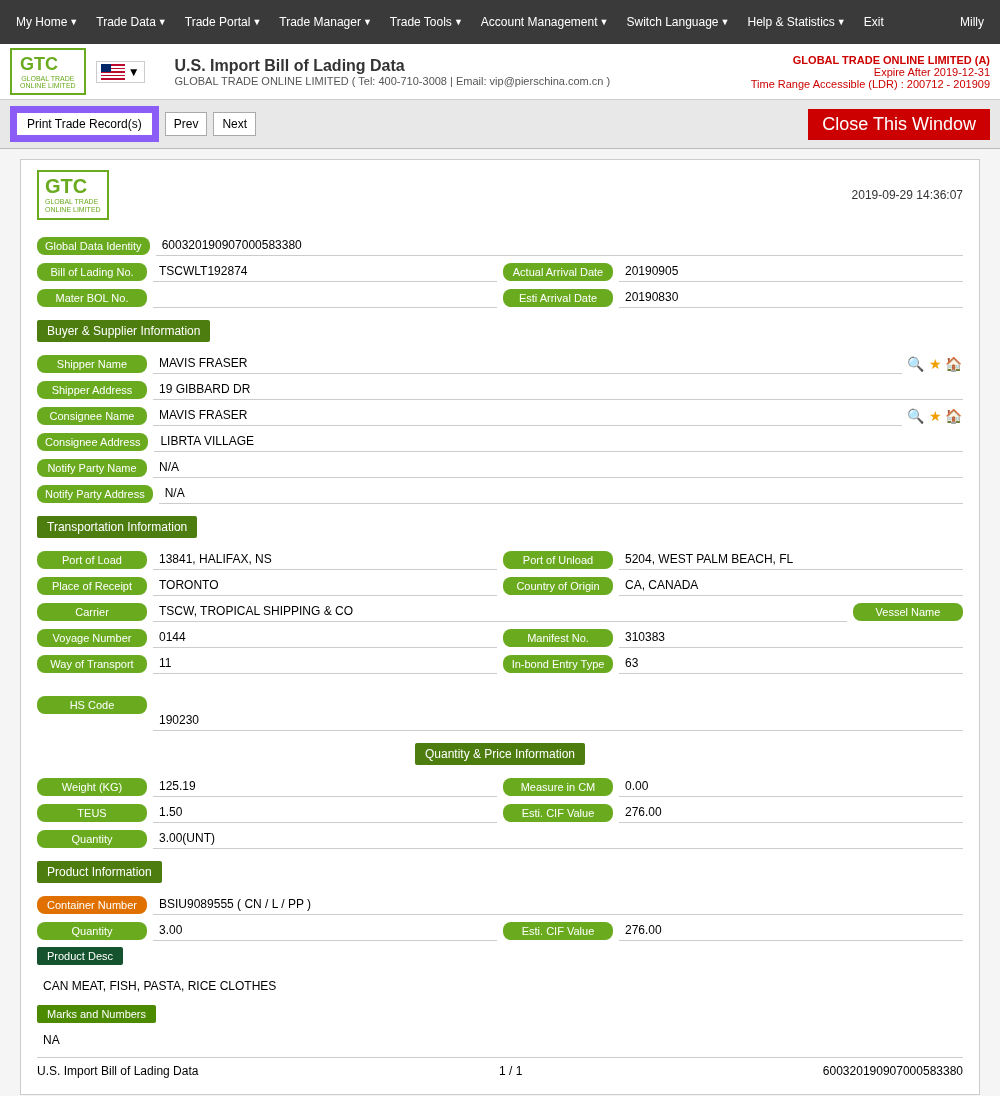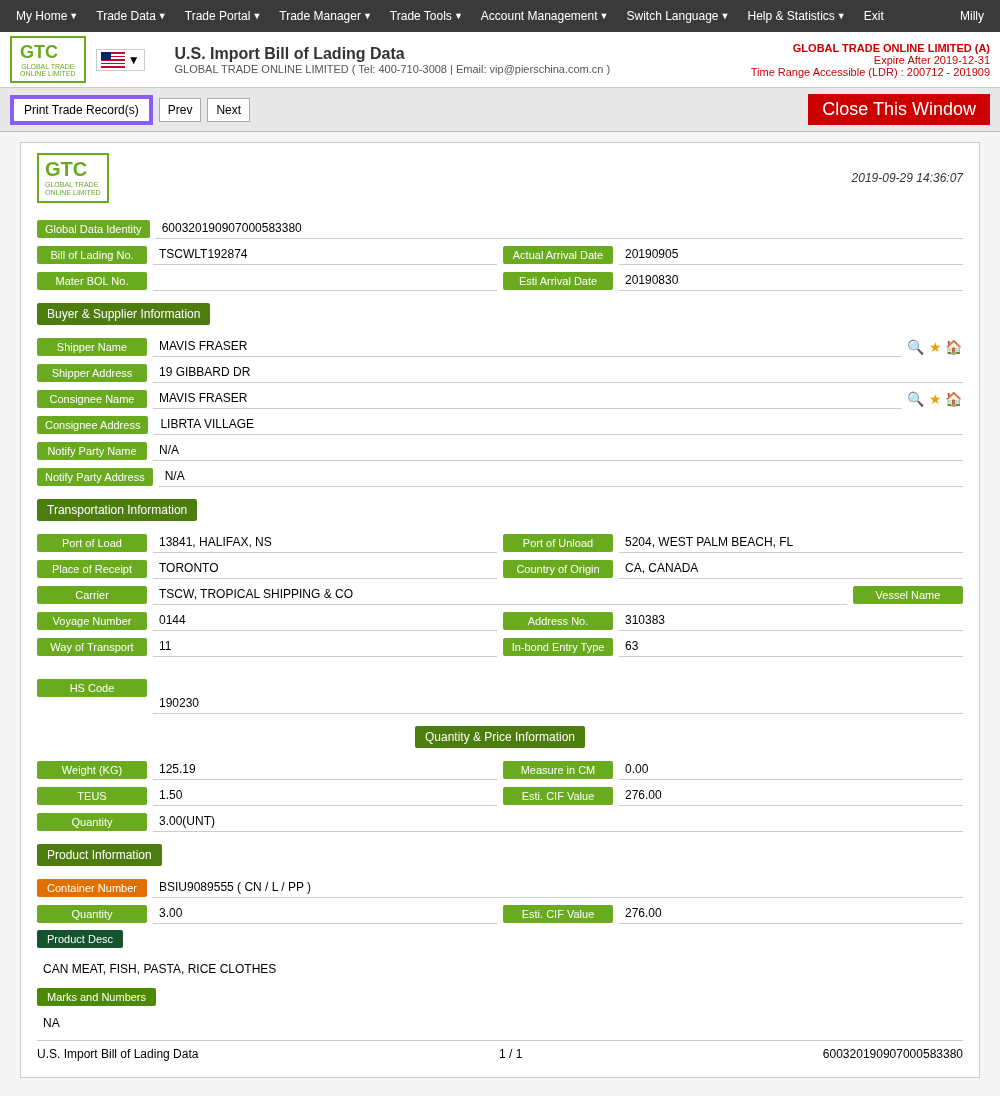--- a/index.html
+++ b/index.html
@@ -1,19 +1,19 @@
 <!DOCTYPE html>
 <html><head>
   <meta charset="utf-8">
   <style>
     * { margin: 0; padding: 0; box-sizing: border-box; }
     body { font-family: Arial, sans-serif; font-size: 12px; background: #d0d0d0; width: 1000px; }
 
     
-    .top-nav { background: #3a3a3a; color: #fff; display: flex; align-items: center; padding: 0 8px; height: 32px; justify-content: space-between; }
+    .top-nav { background: #3a3a3a; color: #fff; display: flex; align-items: center; padding: 0 8px; height: 44px; justify-content: space-between; }
     .top-nav-left { display: flex; align-items: center; gap: 2px; }
     .nav-item { color: #fff; padding: 4px 8px; font-size: 12px; cursor: pointer; display: flex; align-items: center; gap: 2px; }
     .nav-arrow { font-size: 9px; }
     .nav-exit { padding: 4px 8px; color: #fff; cursor: pointer; }
 
     
     .header-bar { background: #fff; display: flex; align-items: center; padding: 4px 10px; border-bottom: 1px solid #ccc; justify-content: space-between; }
     .header-left { display: flex; align-items: center; gap: 10px; }
     .logo-box { border: 2px solid #6aaa1e; padding: 4px 8px; display: flex; align-items: center; justify-content: center; }
     .logo-text { font-size: 18px; font-weight: bold; color: #6aaa1e; }
@@ -23,36 +23,36 @@
     .flag-us::before { content: ''; position: absolute; top: 0; left: 0; width: 10px; height: 8px; background: #002868; }
     .header-center { flex: 1; padding-left: 20px; }
     .header-title { font-size: 16px; font-weight: bold; color: #333; }
     .header-subtitle { font-size: 11px; color: #555; }
     .header-right { text-align: right; font-size: 11px; color: #c00; }
     .header-right .company { font-weight: bold; color: #c00; }
 
     
     .action-bar { background: #e8e8e8; padding: 6px 10px; display: flex; align-items: center; justify-content: space-between; border-bottom: 1px solid #bbb; }
     .action-bar-left { display: flex; gap: 6px; align-items: center; }
-    .btn-print { background: #fff; border: 4px solid #8b5cf6; padding: 4px 10px; cursor: pointer; font-size: 12px; }
+    .btn-print { background: #fff; border: 7px solid #8b5cf6; padding: 4px 10px; cursor: pointer; font-size: 12px; }
     .btn-nav { background: #fff; border: 1px solid #aaa; padding: 4px 8px; cursor: pointer; font-size: 12px; }
     .btn-close { background: #c00; color: #fff; border: none; padding: 5px 14px; cursor: pointer; font-size: 18px; }
 
     
     .main-content { background: #f5f5f5; padding: 10px 20px; }
     .record-card { background: #fff; border: 1px solid #ccc; padding: 10px 16px; margin-bottom: 10px; }
 
     
     .record-header { display: flex; justify-content: space-between; align-items: center; margin-bottom: 10px; padding-bottom: 6px; }
     .record-logo { display: flex; align-items: center; }
-    .record-timestamp { font-size: 12px; color: #333; font-style: italic; }
+    .record-timestamp { font-size: 12px; color: #333; }
 
     
     .field-row { display: flex; align-items: center; margin-bottom: 6px; gap: 6px; }
-    .field-label { background: #6aaa1e; color: #fff; padding: 3px 8px; font-size: 11px; border-radius: 2px; white-space: nowrap; min-width: 110px; text-align: center; }
+    .field-label { background: #6aaa1e; color: #fff; padding: 3px 8px; font-size: 11px; border-radius: 8px; white-space: nowrap; min-width: 110px; text-align: center; }
     .field-label.orange { background: #e07000; }
     .field-value { border-bottom: 1px solid #ccc; padding: 2px 6px; font-size: 12px; flex: 1; min-height: 20px; }
     .field-icons { display: flex; gap: 4px; align-items: center; }
 
     
     .section-header { background: #4d7c0f; color: #fff; padding: 4px 10px; font-size: 12px; border-radius: 2px; display: inline-block; margin-bottom: 8px; margin-top: 4px; }
 
     
     .icon-search { font-size: 14px; cursor: pointer; }
     .icon-star { color: #f0a000; font-size: 14px; cursor: pointer; }
@@ -211,21 +211,21 @@
 
     <div class="field-row">
       <span class="field-label">Carrier</span>
       <span class="field-value">TSCW, TROPICAL SHIPPING &amp; CO</span>
       <span class="field-label">Vessel Name</span>
     </div>
 
     <div class="field-row">
       <span class="field-label">Voyage Number</span>
       <span class="field-value">0144</span>
-      <span class="field-label">Address No.</span>
+      <span class="field-label">Manifest No.</span>
       <span class="field-value">310383</span>
     </div>
 
     <div class="field-row">
       <span class="field-label">Way of Transport</span>
       <span class="field-value">11</span>
       <span class="field-label">In-bond Entry Type</span>
       <span class="field-value">63</span>
     </div>
 

